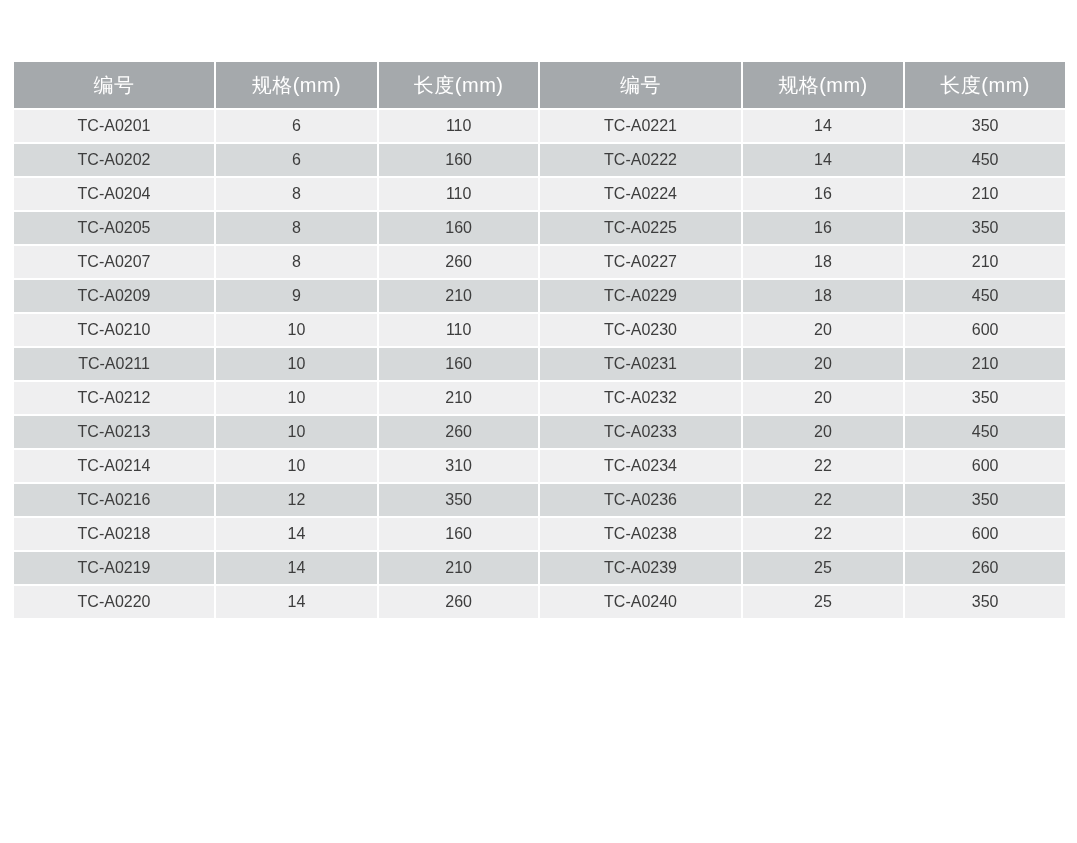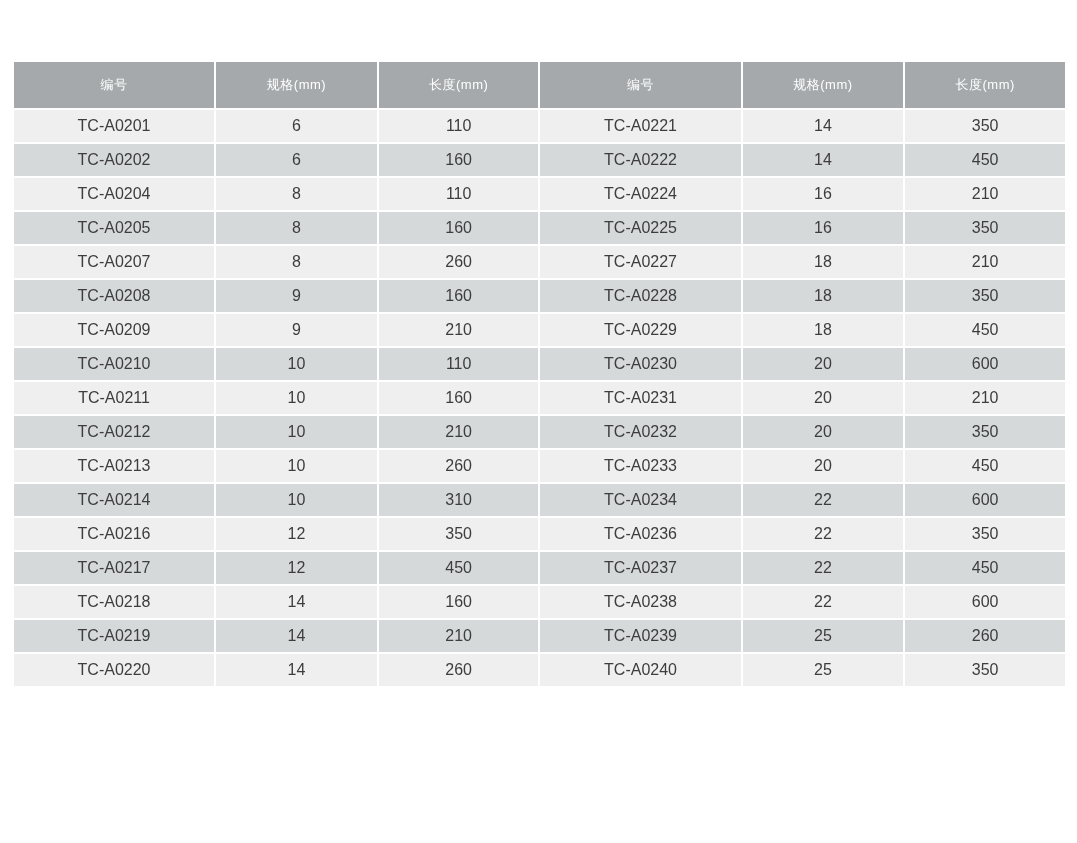--- a/index.html
+++ b/index.html
@@ -28,21 +28,21 @@
     border-collapse:separate;
     border-spacing:2px;
   }
   col.c-code{width:19.3%;}
   col.c-spec{width:15.5%;}
   col.c-len{width:15.4%;}
   th{
     background:var(--header-bg);
     color:var(--header-text);
     font-weight:normal;
-    font-size:13px;
+    font-size:20px;
     height:46px;
     text-align:center;
     vertical-align:middle;
     letter-spacing:0.5px;
   }
   td{
     height:32px;
     text-align:center;
     vertical-align:middle;
     font-size:16px;
@@ -109,28 +109,20 @@
         </tr>
         <tr>
           <td>TC-A0207</td>
           <td>8</td>
           <td>260</td>
           <td>TC-A0227</td>
           <td>18</td>
           <td>210</td>
         </tr>
         <tr>
-          <td>TC-A0208</td>
-          <td>9</td>
-          <td>160</td>
-          <td>TC-A0228</td>
-          <td>18</td>
-          <td>350</td>
-        </tr>
-        <tr>
           <td>TC-A0209</td>
           <td>9</td>
           <td>210</td>
           <td>TC-A0229</td>
           <td>18</td>
           <td>450</td>
         </tr>
         <tr>
           <td>TC-A0210</td>
           <td>10</td>
@@ -171,28 +163,20 @@
           <td>22</td>
           <td>600</td>
         </tr>
         <tr>
           <td>TC-A0216</td>
           <td>12</td>
           <td>350</td>
           <td>TC-A0236</td>
           <td>22</td>
           <td>350</td>
-        </tr>
-        <tr>
-          <td>TC-A0217</td>
-          <td>12</td>
-          <td>450</td>
-          <td>TC-A0237</td>
-          <td>22</td>
-          <td>450</td>
         </tr>
         <tr>
           <td>TC-A0218</td>
           <td>14</td>
           <td>160</td>
           <td>TC-A0238</td>
           <td>22</td>
           <td>600</td>
         </tr>
         <tr>

